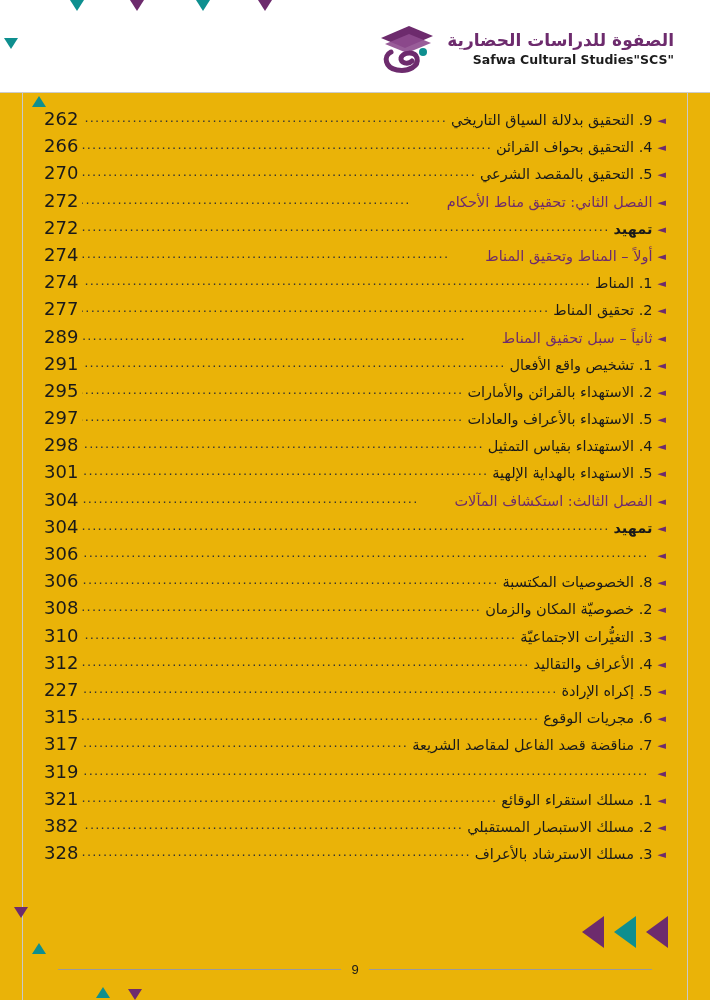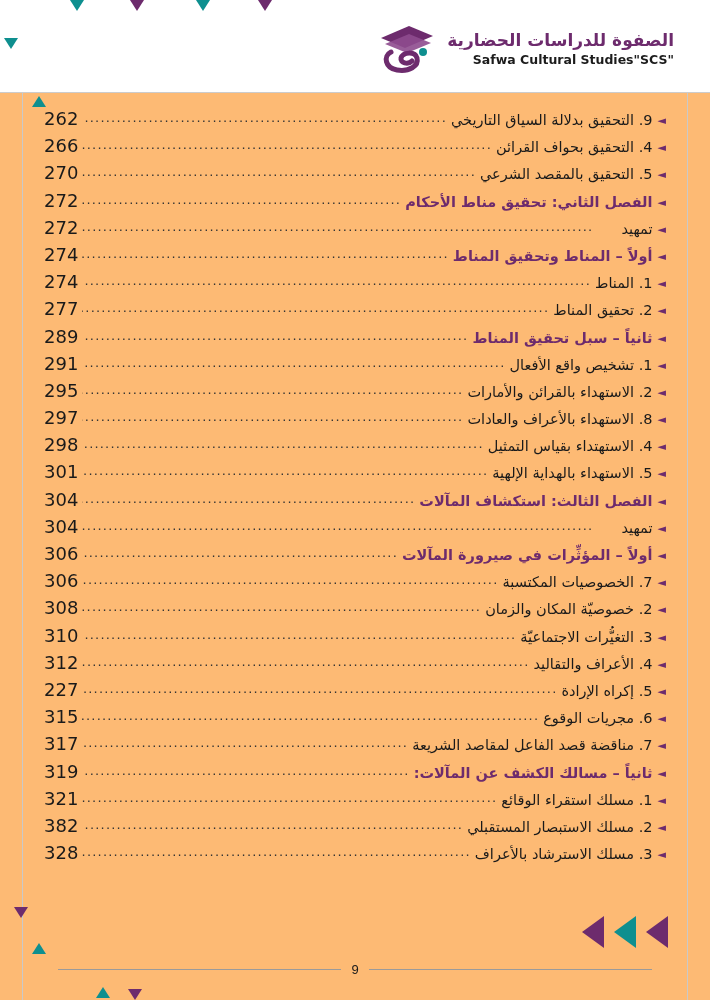--- a/index.html
+++ b/index.html
@@ -12,21 +12,21 @@
     background: #ffffff;
     font-family: "DejaVu Sans", "Liberation Sans", sans-serif;
     position: relative;
     overflow: hidden;
   }
 
   
   .page {
     position: absolute;
     inset: 0;
-    background: #fdba74;
+    background: #eab308;
   }
   
   .edge-rule {
     position: absolute;
     top: 0;
     bottom: 0;
     width: 1px;
     background: #c9c9c9;
   }
   .edge-rule.left  { left: 22px; }
@@ -141,30 +141,30 @@
   .row-page {
     flex: 0 0 auto;
     font-size: 18px;
     color: #1a1a1a;
     direction: ltr;
     text-align: left;
     min-width: 30px;
   }
   
   .toc-row.level1 .row-title {
-    font-weight: bold;
+    font-weight: normal;
     color: #6d2b6d;
+    margin-left: 32px;
   }
   .toc-row.level1 .row-bullet {
     color: #6d2b6d;
   }
   .toc-row.level2 .row-title {
-    font-weight: normal;
+    font-weight: bold;
     color: #1a1a1a;
-    margin-left: 24px;
   }
 
   
   .footer {
     position: absolute;
     left: 0;
     right: 0;
     bottom: 0;
     height: 100px;
   }
@@ -292,21 +292,21 @@
         <span class="row-page">291</span>
       </div>
       <div class="toc-row level3">
         <span class="row-bullet">◄</span>
         <span class="row-title">2. الاستهداء بالقرائن والأمارات</span>
         <span class="row-dots">...................................................................................................................</span>
         <span class="row-page">295</span>
       </div>
       <div class="toc-row level3">
         <span class="row-bullet">◄</span>
-        <span class="row-title">8. الاستهداء بالأعراف والعادات</span>
+        <span class="row-title">5. الاستهداء بالأعراف والعادات</span>
         <span class="row-dots">...................................................................................................................</span>
         <span class="row-page">297</span>
       </div>
       <div class="toc-row level3">
         <span class="row-bullet">◄</span>
         <span class="row-title">4. الاستهتداء بقياس التمثيل</span>
         <span class="row-dots">...................................................................................................................</span>
         <span class="row-page">298</span>
       </div>
       <div class="toc-row level3">
@@ -322,27 +322,26 @@
         <span class="row-page">304</span>
       </div>
       <div class="toc-row level2">
         <span class="row-bullet">◄</span>
         <span class="row-title">تمهيد</span>
         <span class="row-dots">...................................................................................................................</span>
         <span class="row-page">304</span>
       </div>
       <div class="toc-row level1">
         <span class="row-bullet">◄</span>
-        <span class="row-title">أولاً – المؤثِّرات في صيرورة المآلات</span>
         <span class="row-dots">...................................................................................................................</span>
         <span class="row-page">306</span>
       </div>
       <div class="toc-row level3">
         <span class="row-bullet">◄</span>
-        <span class="row-title">7. الخصوصيات المكتسبة</span>
+        <span class="row-title">8. الخصوصيات المكتسبة</span>
         <span class="row-dots">...................................................................................................................</span>
         <span class="row-page">306</span>
       </div>
       <div class="toc-row level3">
         <span class="row-bullet">◄</span>
         <span class="row-title">2. خصوصيّة المكان والزمان</span>
         <span class="row-dots">...................................................................................................................</span>
         <span class="row-page">308</span>
       </div>
       <div class="toc-row level3">
@@ -370,21 +369,20 @@
         <span class="row-page">315</span>
       </div>
       <div class="toc-row level3">
         <span class="row-bullet">◄</span>
         <span class="row-title">7. مناقضة قصد الفاعل لمقاصد الشريعة</span>
         <span class="row-dots">...................................................................................................................</span>
         <span class="row-page">317</span>
       </div>
       <div class="toc-row level1">
         <span class="row-bullet">◄</span>
-        <span class="row-title">ثانياً – مسالك الكشف عن المآلات:</span>
         <span class="row-dots">...................................................................................................................</span>
         <span class="row-page">319</span>
       </div>
       <div class="toc-row level3">
         <span class="row-bullet">◄</span>
         <span class="row-title">1. مسلك استقراء الوقائع</span>
         <span class="row-dots">...................................................................................................................</span>
         <span class="row-page">321</span>
       </div>
       <div class="toc-row level3">

